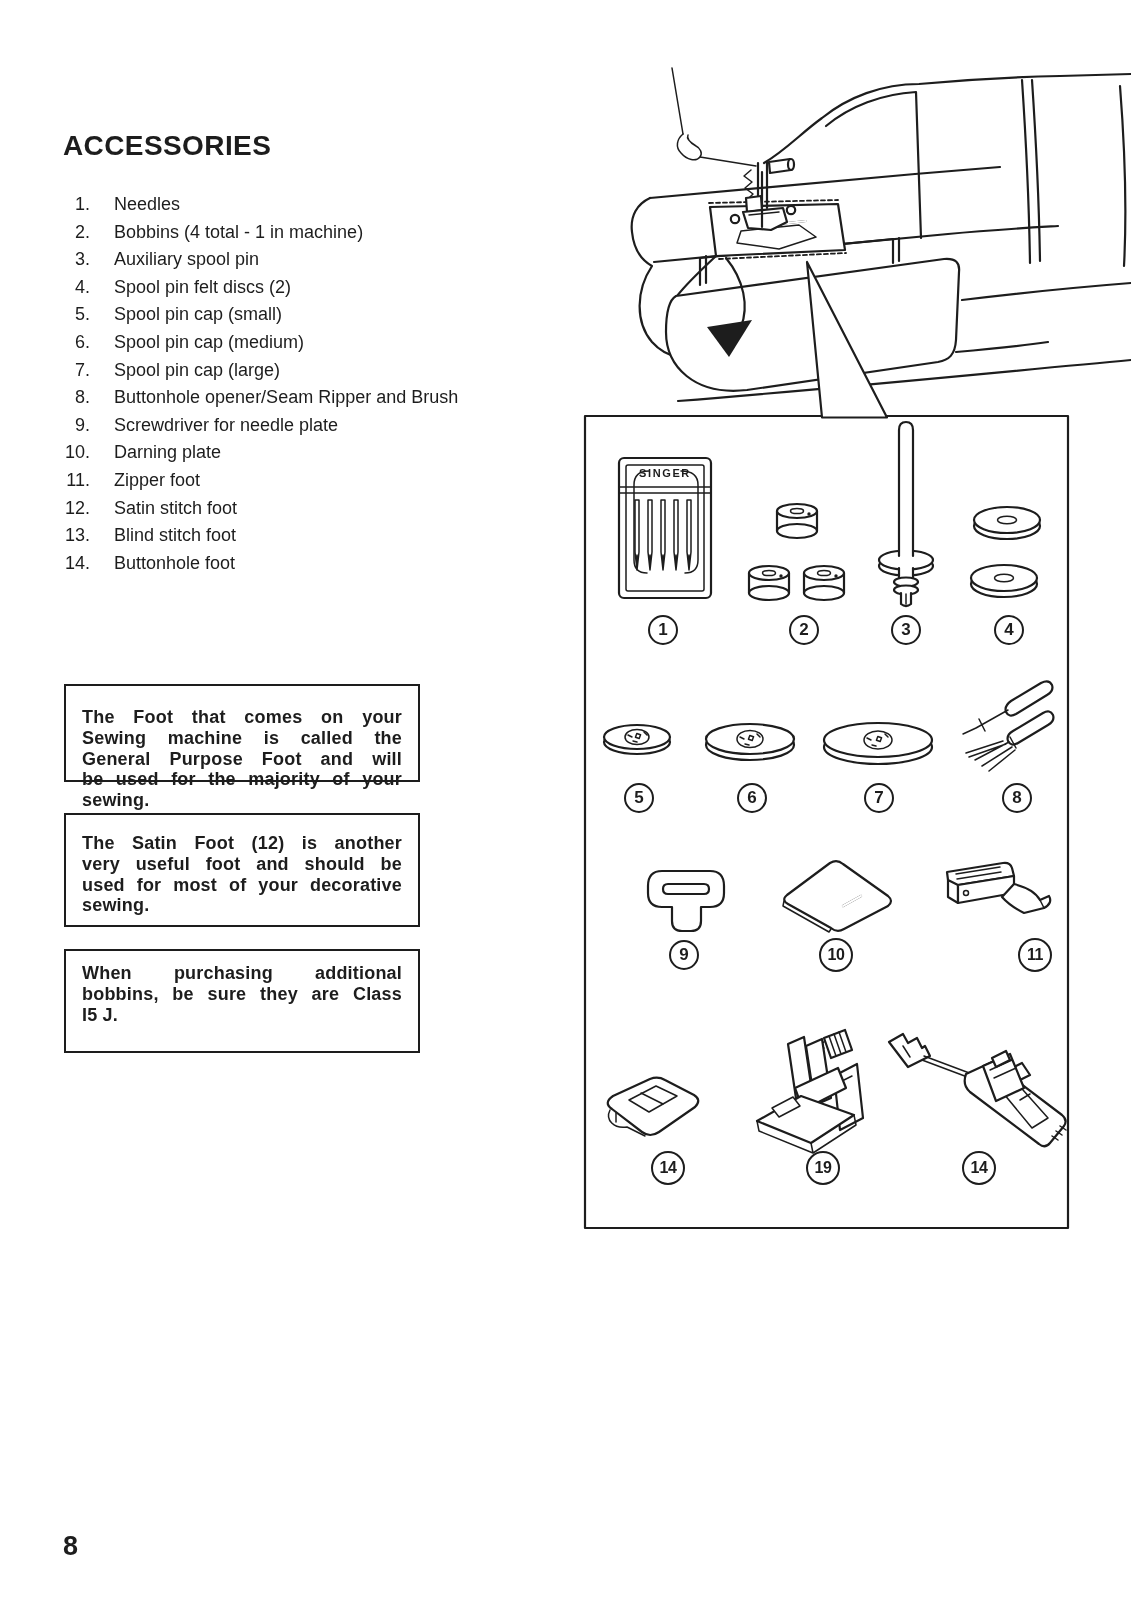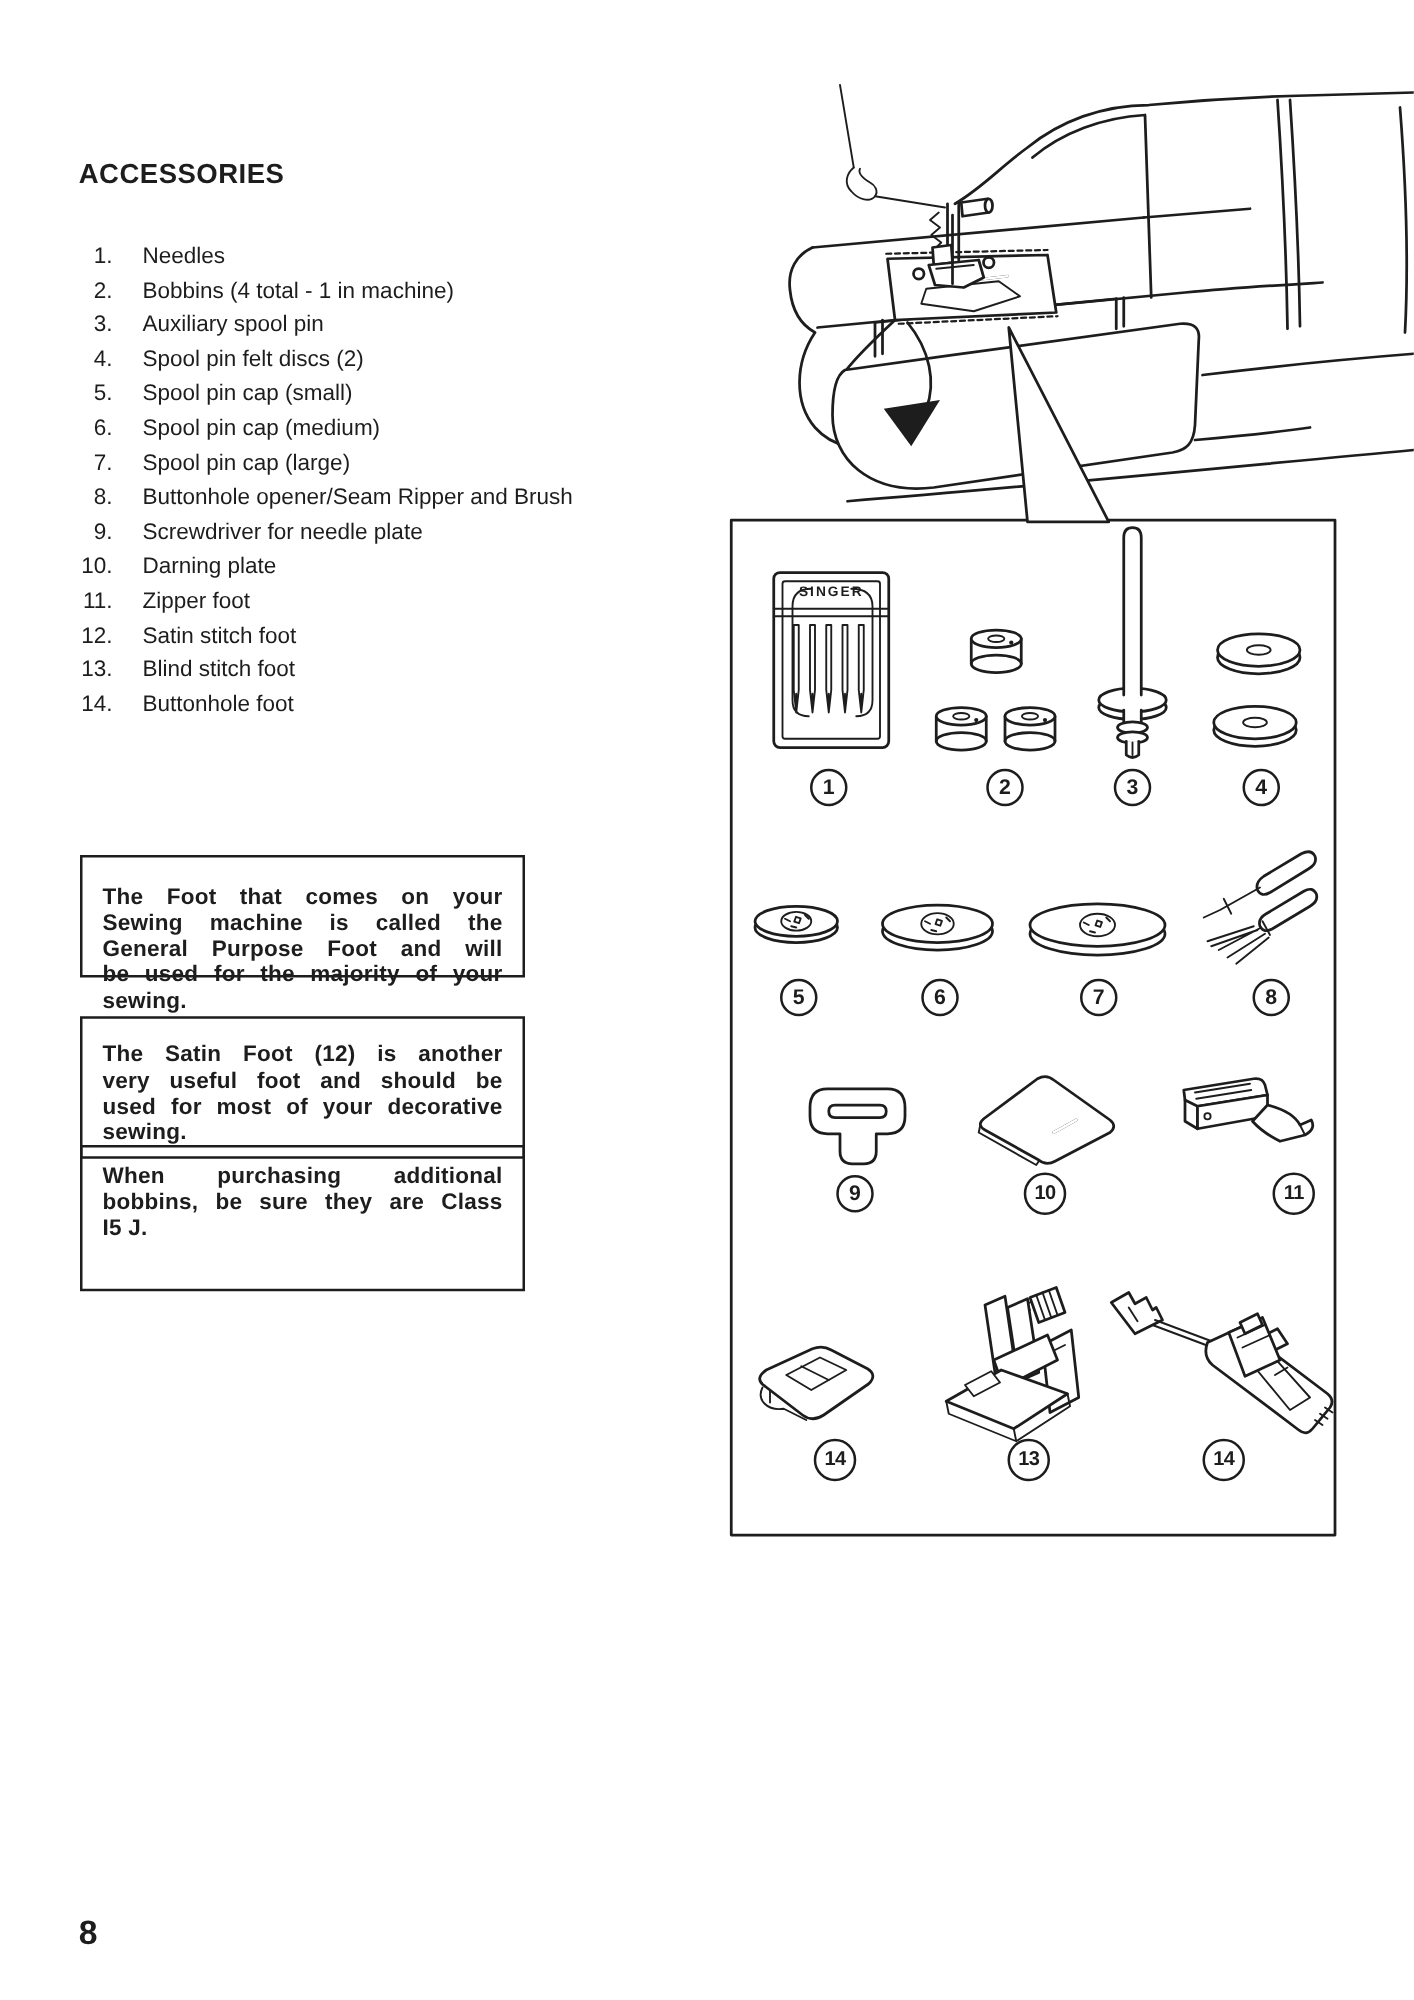--- a/index.html
+++ b/index.html
@@ -8,33 +8,33 @@
   .art{position:absolute;left:0;top:0;z-index:1;pointer-events:none;}
   .art path,.art rect,.art ellipse,.art circle,.art polygon,.art polyline{
        fill:none;stroke:#1d1d1d;stroke-width:2.2;stroke-linecap:round;stroke-linejoin:round;}
   .art .f{fill:#ffffff;}
   .art .k{fill:#1d1d1d;stroke:none;}
   .art .thin{stroke-width:1.5;}
   .art .dash{stroke-dasharray:4 3;stroke-width:1.8;}
   .art .wht{stroke:#ffffff;}
   .art text{stroke:none;fill:#1d1d1d;font-family:"Liberation Sans",sans-serif;font-weight:bold;}
 
-  .page-title{position:absolute;left:63px;top:111px;z-index:2;font-size:22px;font-weight:bold;letter-spacing:.4px;}
+  .page-title{position:absolute;left:63px;top:111px;z-index:2;font-size:28px;font-weight:bold;letter-spacing:.4px;}
   .acc-list{position:absolute;left:62px;top:191px;z-index:2;font-size:18px;}
   .acc-row{display:flex;line-height:27.6px;}
   .acc-num{width:28px;text-align:right;flex:none;}
   .acc-label{margin-left:24px;white-space:nowrap;}
 
   .note{position:absolute;left:64px;width:356px;z-index:2;border:2.5px solid #1d1d1d;
         box-sizing:border-box;font-weight:bold;font-size:18px;}
   .note .ln{text-align:justify;text-align-last:justify;line-height:20.8px;letter-spacing:.2px;}
   .note .ln:last-child{text-align-last:left;}
   #note-1{top:684px;height:98px;padding:21px 16px 0 16px;}
   #note-2{top:813px;height:114px;padding:18px 16px 6px 16px;}
-  #note-3{top:916px;height:117px;padding:12px 16px 0 16px;}
+  #note-3{top:949px;height:104px;padding:12px 16px 0 16px;}
 
   .co{position:absolute;z-index:3;box-sizing:border-box;border:2.6px solid #1d1d1d;border-radius:50%;
       background:#fff;display:flex;align-items:center;justify-content:center;font-weight:bold;}
   .co.s{width:30px;height:30px;font-size:17px;}
   .co.d{width:34px;height:34px;font-size:16px;letter-spacing:-.5px;}
 
   .page-num{position:absolute;left:63px;top:1531px;z-index:2;font-size:27px;font-weight:bold;}
 </style>
 </head>
 <body>
@@ -313,16 +313,16 @@
 <span class="co s" style="left:891px;top:615px">3</span>
 <span class="co s" style="left:994px;top:615px">4</span>
 <span class="co s" style="left:624px;top:783px">5</span>
 <span class="co s" style="left:737px;top:783px">6</span>
 <span class="co s" style="left:864px;top:783px">7</span>
 <span class="co s" style="left:1002px;top:783px">8</span>
 <span class="co s" style="left:669px;top:940px">9</span>
 <span class="co d" style="left:819px;top:938px">10</span>
 <span class="co d" style="left:1018px;top:938px">11</span>
 <span class="co d" style="left:651px;top:1151px">14</span>
-<span class="co d" style="left:806px;top:1151px">13</span>
+<span class="co d" style="left:806px;top:1151px">19</span>
 <span class="co d" style="left:962px;top:1151px">14</span>
 
 <div class="page-num">8</div>
 
 </body></html>

